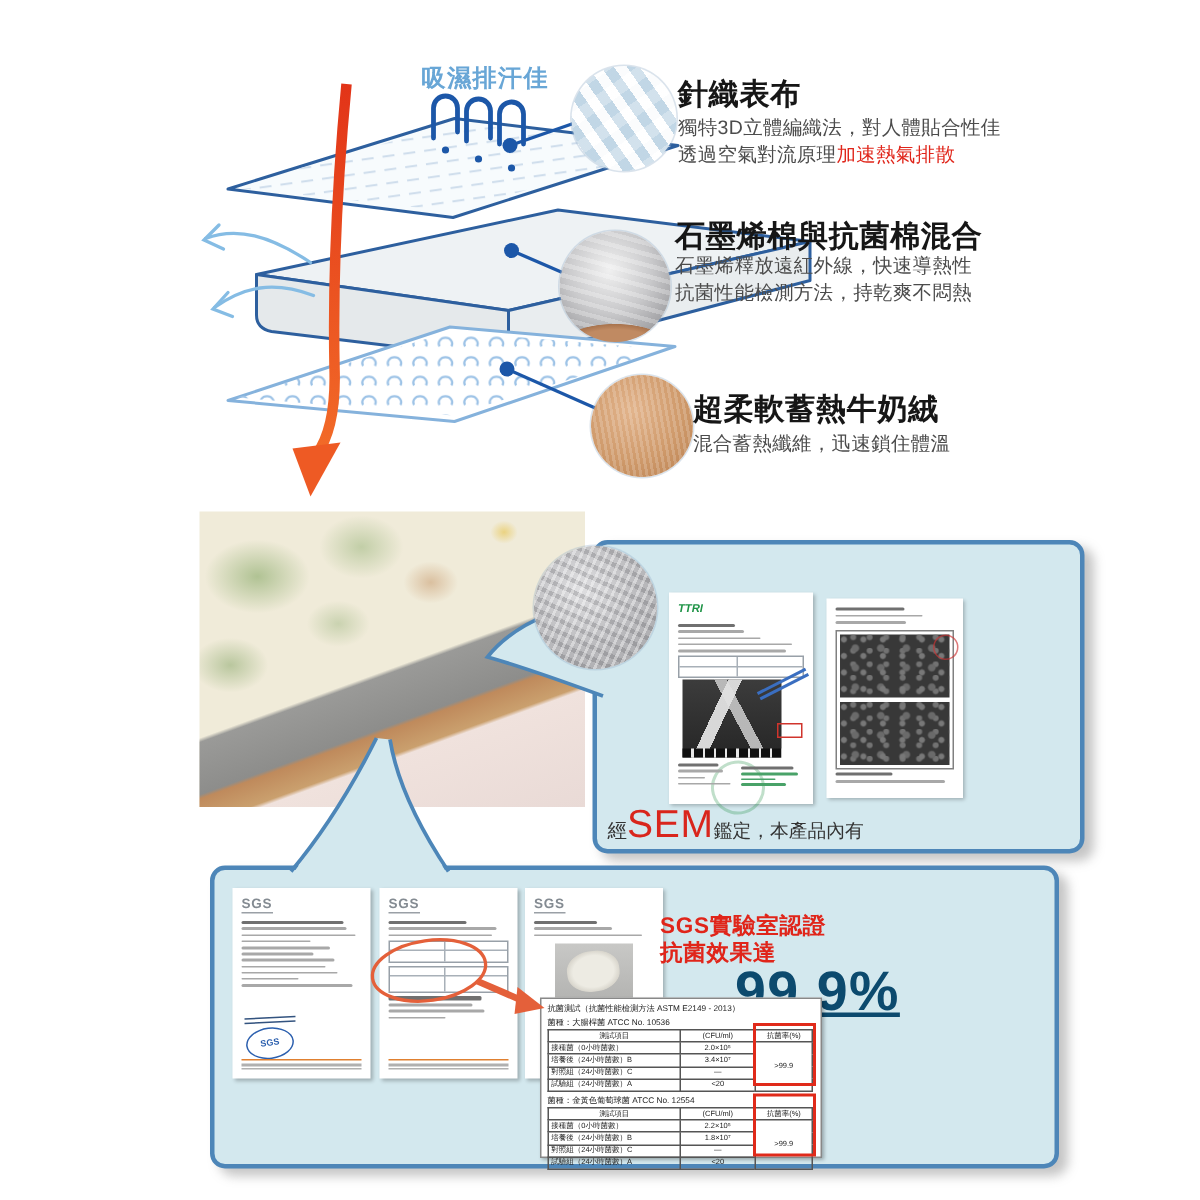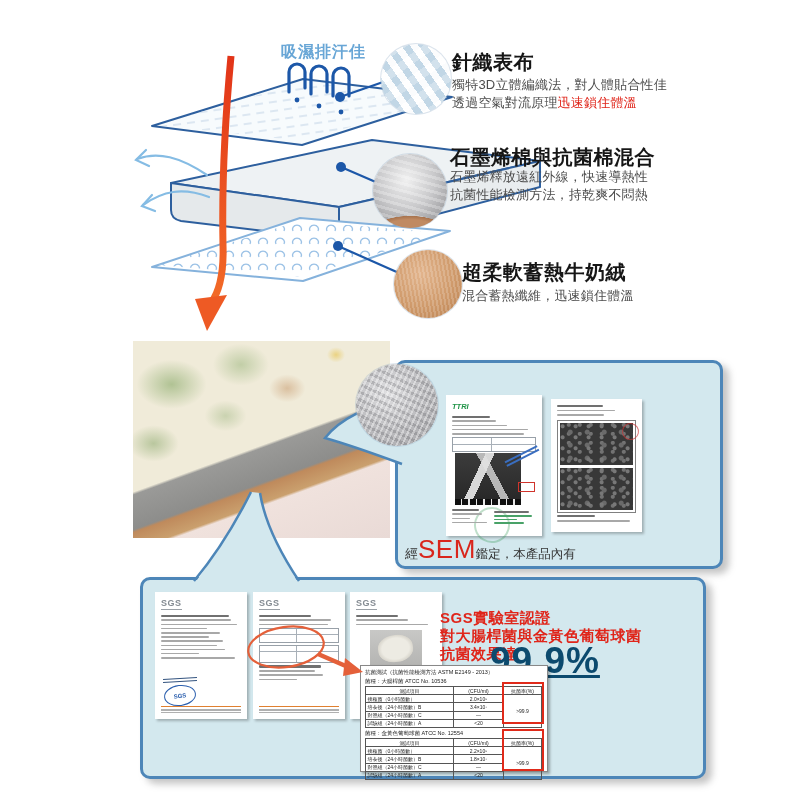--- a/index.html
+++ b/index.html
@@ -173,21 +173,21 @@
       <circle cx="338" cy="246" r="5" fill="#1c57a8" stroke="none"></circle>
   </g>
 </svg>
 
 <div class="abs m-label" style="left:281px;top:42px;z-index:2">吸濕排汗佳</div>
 
 <div class="abs circle c-weave" style="left:381px;top:44px;width:70px;height:70px;z-index:2"></div>
 <div class="abs co-title" style="left:452px;top:49px;z-index:2">針織表布</div>
 <div class="abs co-desc" style="left:452px;top:76px;z-index:2">
   <div>獨特3D立體編織法，對人體貼合性佳</div>
-  <div><span>透過空氣對流原理</span><span class="co-red">迅速鎖住體溫</span></div>
+  <div><span>透過空氣對流原理</span><span class="co-red">加速熱氣排散</span></div>
 </div>
 
 <div class="abs circle c-cotton" style="left:373px;top:154px;width:74px;height:74px;z-index:2"></div>
 <div class="abs co-title" style="left:450px;top:144px;z-index:2">石墨烯棉與抗菌棉混合</div>
 <div class="abs co-desc" style="left:450px;top:168px;z-index:2">
   <div>石墨烯釋放遠紅外線，快速導熱性</div>
   <div>抗菌性能檢測方法，持乾爽不悶熱</div>
 </div>
 
 <div class="abs circle c-fur" style="left:394px;top:250px;width:68px;height:68px;z-index:2"></div>
@@ -324,21 +324,20 @@
         <div style="width: 90%;"></div>
       </div>
     <div class="sample"></div>
     <div class="lines" style="width:50%;margin:2px auto">
         <div style="width: 95%;"></div>
       </div>
   </div>
 
   <div class="abs claim" style="left:297px;top:29px">
     <div>SGS實驗室認證</div>
-    <div>對大腸桿菌與金黃色葡萄球菌</div>
     <div>抗菌效果達</div>
   </div>
   <div class="abs claim-val" style="left:347px;top:60px">99.9%</div>
 
   <div class="abs rtable">
     <div class="rt-title">抗菌測試（抗菌性能檢測方法 ASTM E2149 - 2013）</div>
 
     <div class="rt-strain">菌種：大腸桿菌 ATCC No. 10536</div>
     <table>
       <colgroup>

